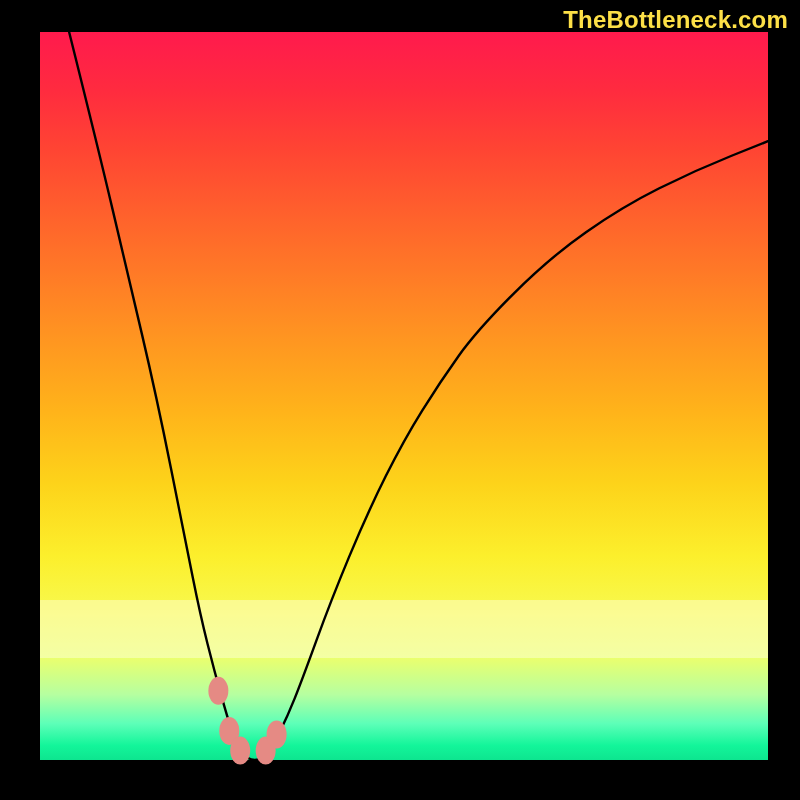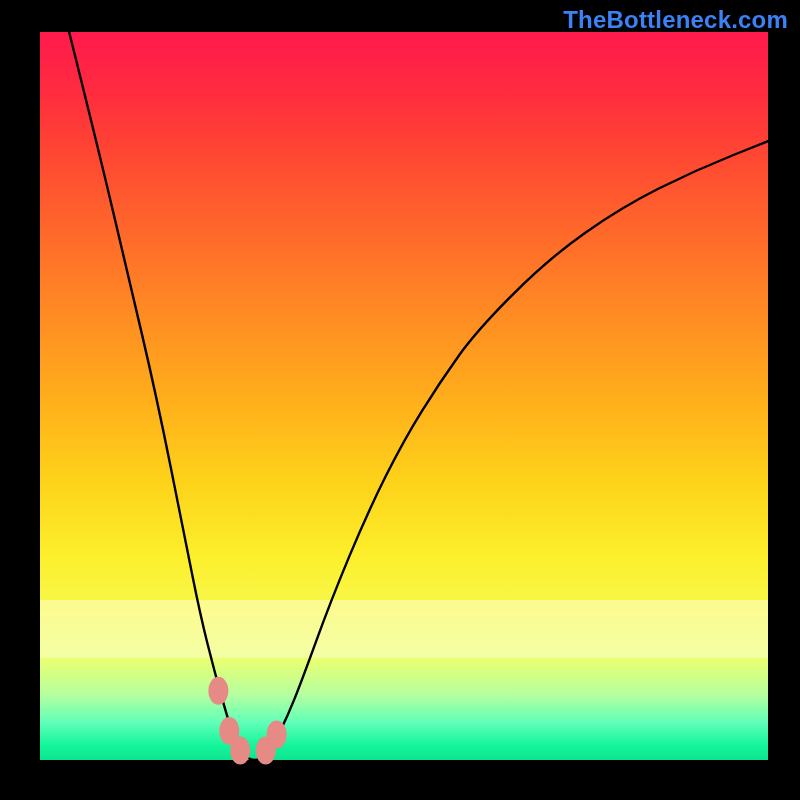--- a/index.html
+++ b/index.html
@@ -47,21 +47,21 @@
     width: 100%;
     background: rgba(255,255,230,0.45);
   }
   .watermark {
     position: absolute;
     top: 6px;
     right: 12px;
     font-family: Arial, Helvetica, sans-serif;
     font-size: 24px;
     font-weight: 600;
-    color: #3b82f6;
+    color: #fde047;
     letter-spacing: 0.2px;
   }
   svg.curve {
     position: absolute;
     left: 0;
     top: 0;
     width: 728px;
     height: 728px;
     overflow: visible;
   }

